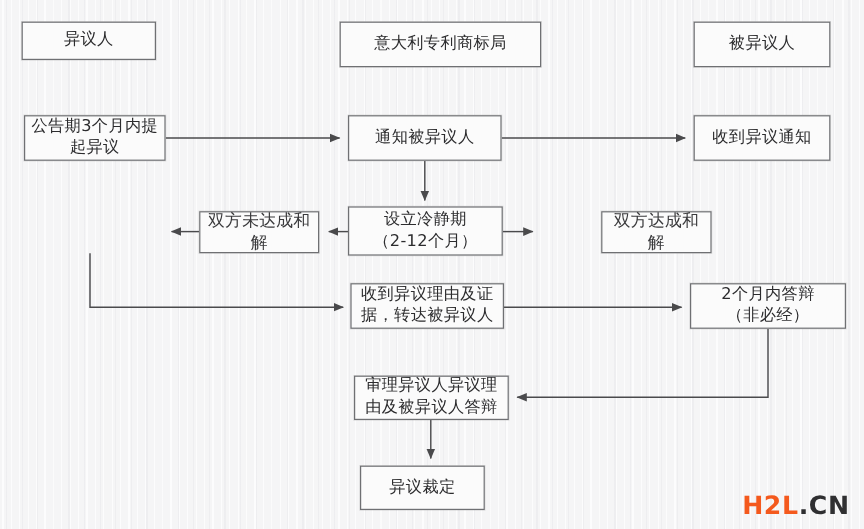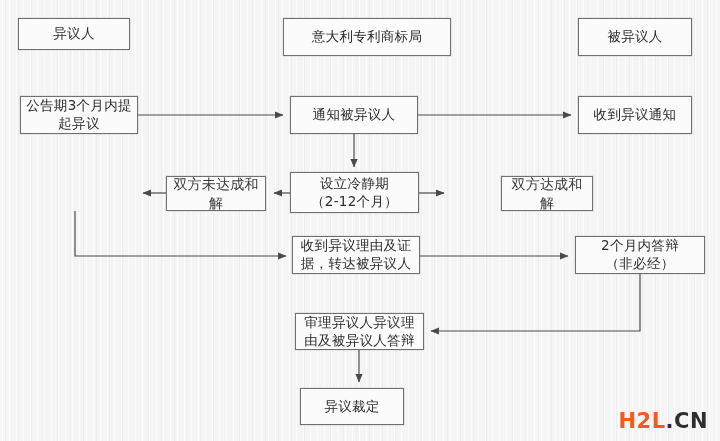--- a/index.html
+++ b/index.html
@@ -154,21 +154,21 @@
   <div class="node primary" style="left:292px; top:236px; width:128px; height:38px;">
     <span class="txt">收到异议理由及证
 据，转达被异议人</span>
   </div>
 
   <div class="node primary" style="left:575px; top:236px; width:130px; height:38px;">
     <span class="txt">2个月内答辩
 （非必经）</span>
   </div>
 
-  <div class="node primary" style="left:295px; top:313px; width:129px; height:37px;">
+  <div class="node primary" style="left:295px; top:313px; width:129px; height:37px;font-family:Liberation Mono, monospace;">
     <span class="txt">审理异议人异议理
 由及被异议人答辩</span>
   </div>
 
   <div class="node primary" style="left:300px; top:388px; width:104px; height:37px;">
     <span class="txt">异议裁定</span>
   </div>
 
   <div id="watermark">
     <span class="wm-a">H2L</span><span class="wm-b">.CN</span>

